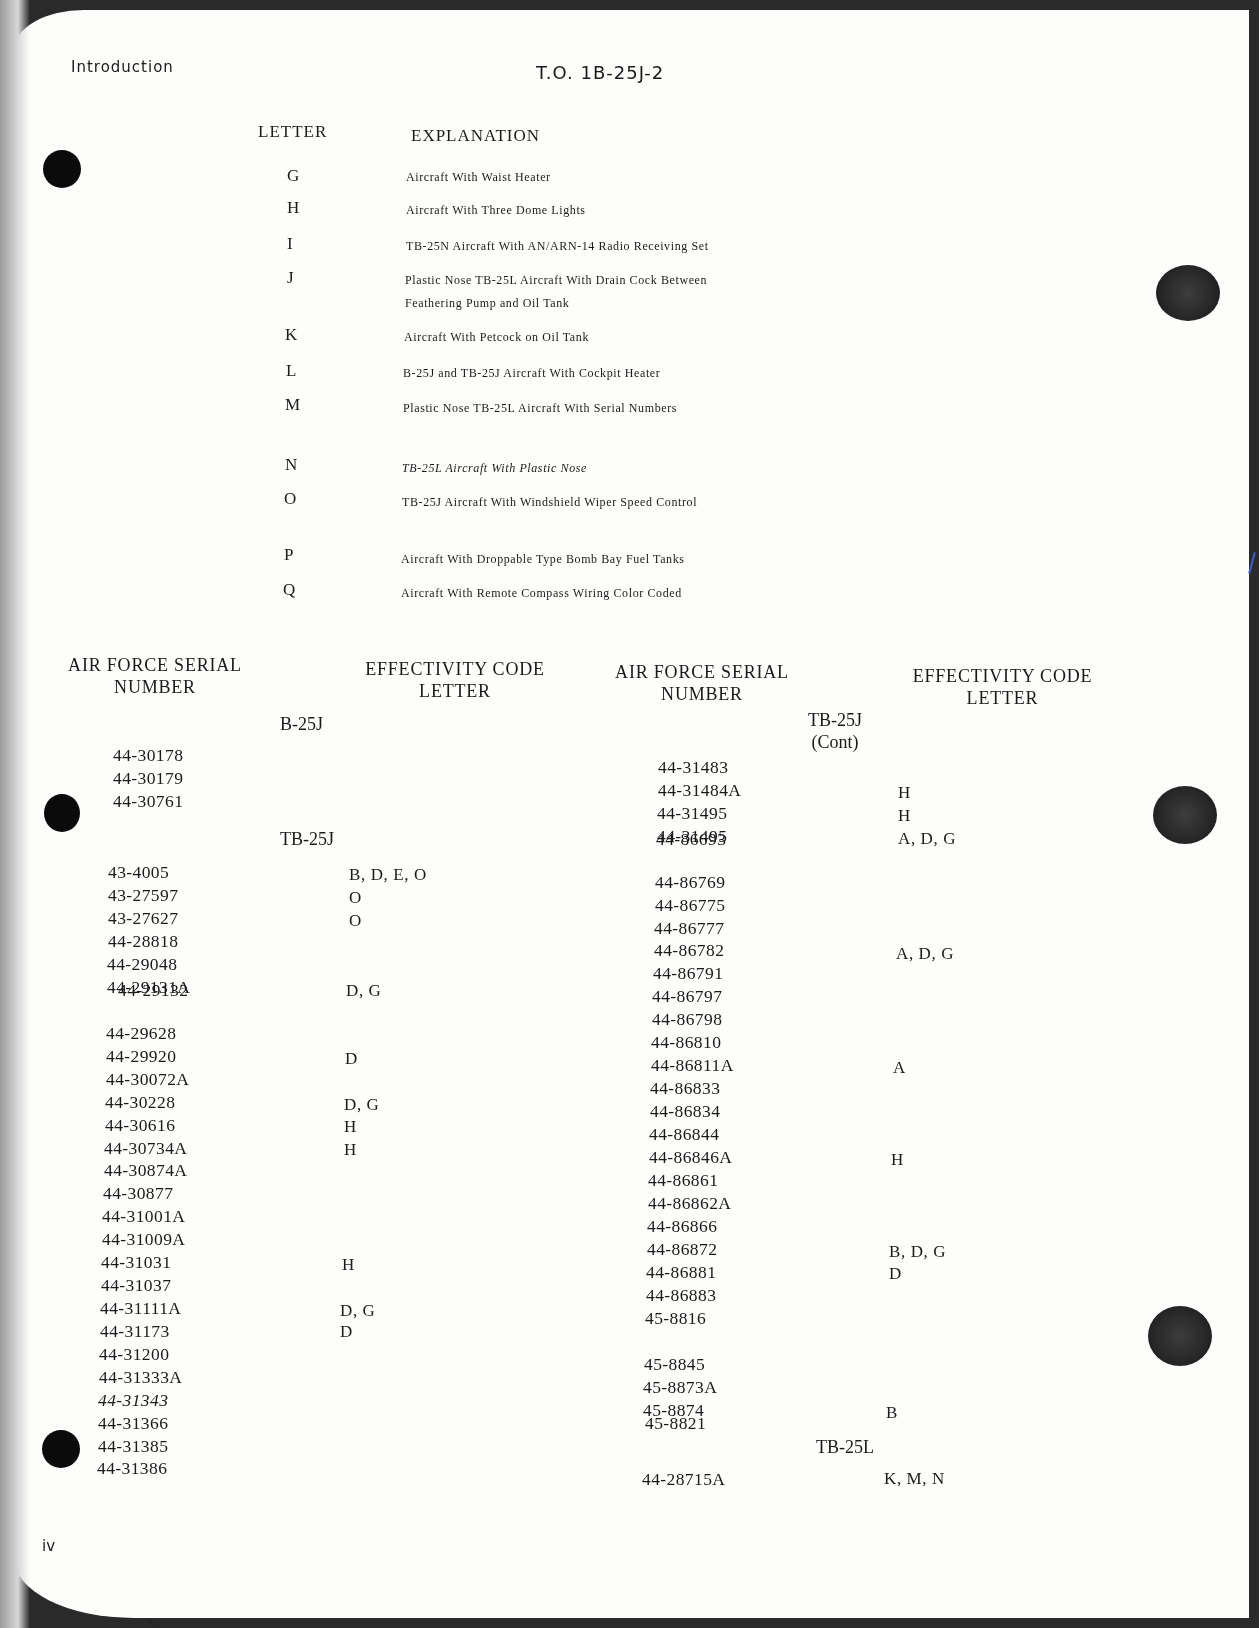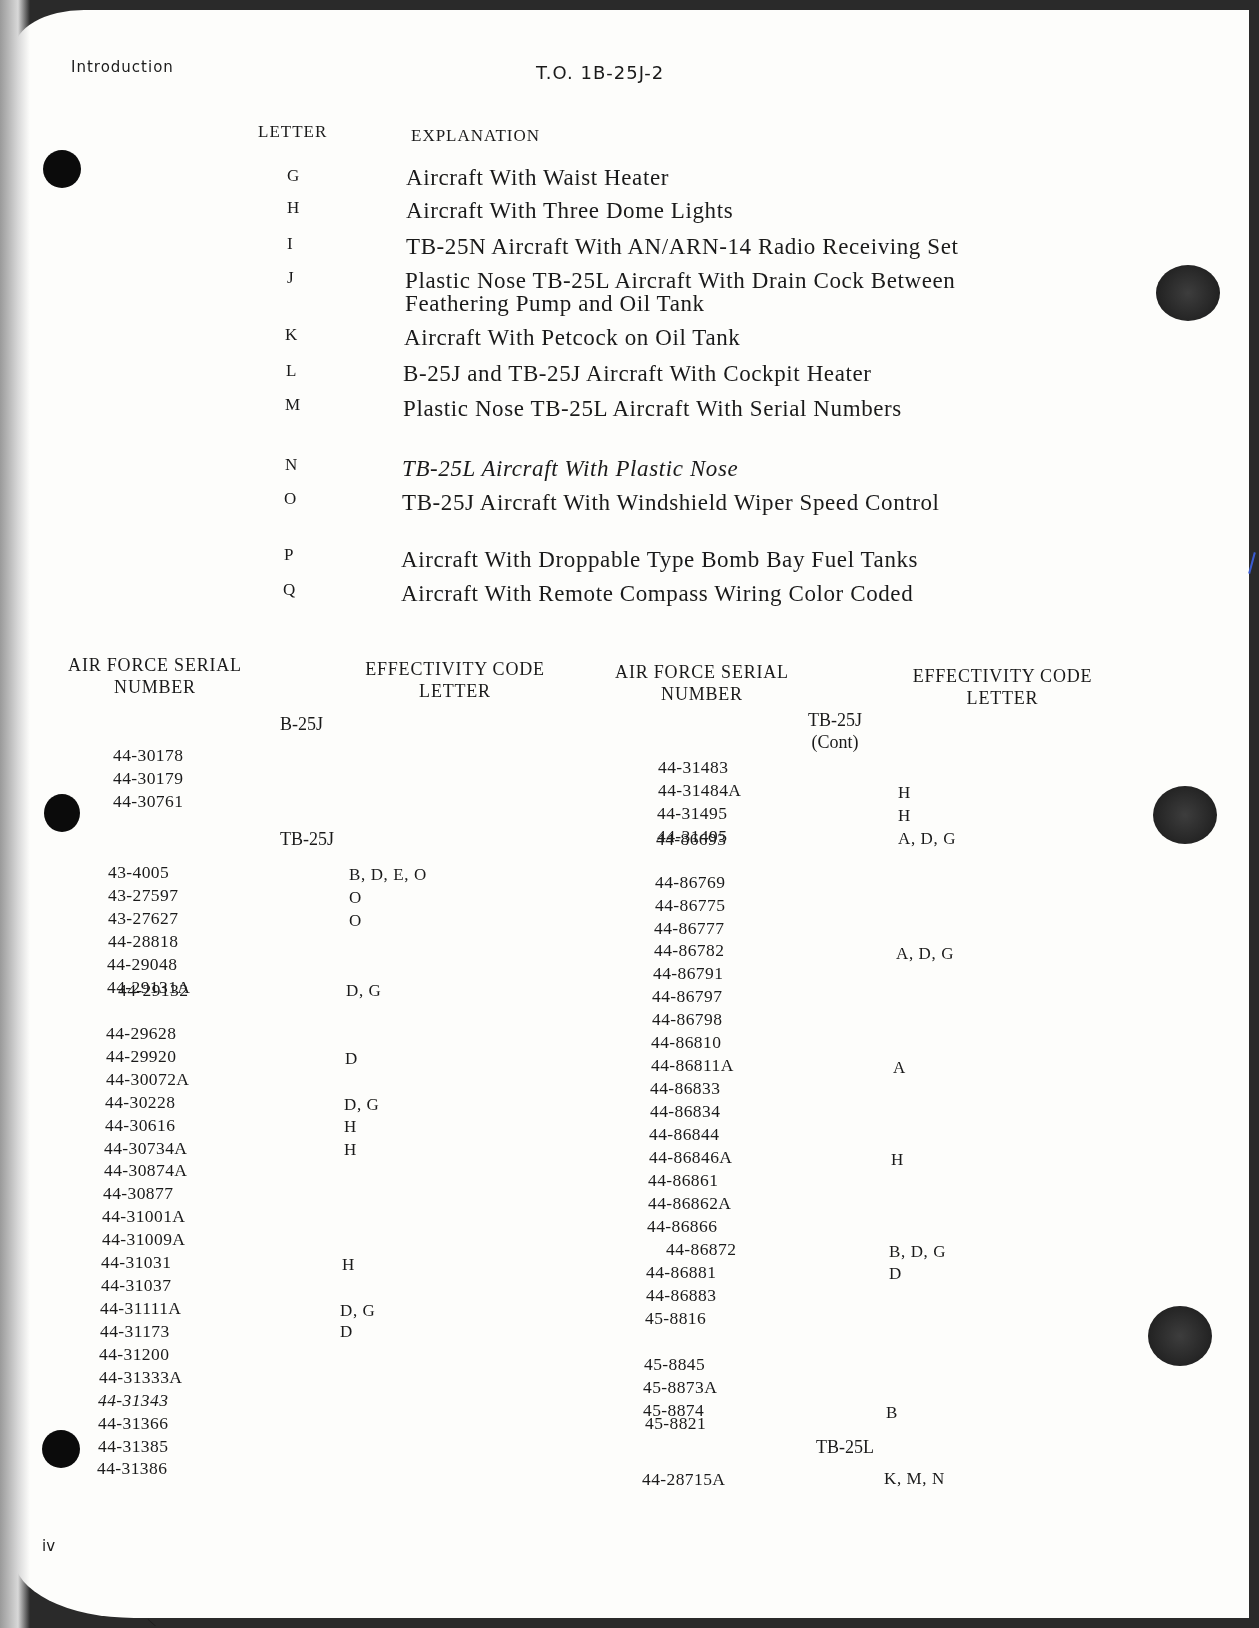--- a/index.html
+++ b/index.html
@@ -23,21 +23,21 @@
   .hole {
     position:absolute; border-radius:50%; background:#0b0b0b;
   }
   .hole.gray { background:radial-gradient(circle,#3d3d3d 0%,#232323 70%,#151515 100%); }
   .abs { position:absolute; white-space:nowrap; }
   .sans { font-family:"DejaVu Sans","Liberation Sans",sans-serif; }
   .hdr-left { left:71px; top:58px; font-size:15px; letter-spacing:1px; }
   .hdr-right { left:536px; top:62px; font-size:18px; letter-spacing:1px; }
   .lhdr { font-size:17px; letter-spacing:1px; }
   .code { font-size:17px; }
-  .expl { font-size:23px; letter-spacing:0.6px; line-height:23px; }
+  .expl { font-size:12px; letter-spacing:0.6px; line-height:23px; }
   .colhdr { font-size:18px; letter-spacing:0.8px; text-align:center; line-height:22px; }
   .group { font-size:18px; text-align:center; line-height:22px; }
   .serial { font-size:17.5px; letter-spacing:0.4px; }
   .eff { font-size:17px; letter-spacing:0.6px; }
   .pageno { left:42px; top:1537px; font-size:15px; }
   .tick { left:150px; top:1615px; font-size:14px; transform:rotate(-30deg); }
   .blue-mark { left:1251px; top:552px; width:2px; height:22px; background:#3a5bd0; transform:rotate(15deg); }
 </style>
 </head>
 <body>
@@ -213,21 +213,21 @@
     <div class="abs serial" style="left:651px;top:1055px;">44-86811A</div>
     <div class="abs eff" style="left:893px;top:1058px;">A</div>
     <div class="abs serial" style="left:650px;top:1078px;">44-86833</div>
     <div class="abs serial" style="left:650px;top:1101px;">44-86834</div>
     <div class="abs serial" style="left:649px;top:1124px;">44-86844</div>
     <div class="abs serial" style="left:649px;top:1147px;">44-86846A</div>
     <div class="abs eff" style="left:891px;top:1150px;">H</div>
     <div class="abs serial" style="left:648px;top:1170px;">44-86861</div>
     <div class="abs serial" style="left:648px;top:1193px;">44-86862A</div>
     <div class="abs serial" style="left:647px;top:1216px;">44-86866</div>
-    <div class="abs serial" style="left:647px;top:1239px;margin-left:19px;">44-86872</div>
+    <div class="abs serial" style="left:647px;top:1239px;">44-86872</div>
     <div class="abs eff" style="left:889px;top:1242px;">B, D, G</div>
     <div class="abs serial" style="left:646px;top:1262px;">44-86881</div>
     <div class="abs eff" style="left:889px;top:1264px;">D</div>
     <div class="abs serial" style="left:646px;top:1285px;">44-86883</div>
     <div class="abs serial" style="left:645px;top:1308px;">45-8816</div>
     <div class="abs serial" style="left:645px;top:1370px;margin-top:43px;">45-8821</div>
     <div class="abs serial" style="left:644px;top:1354px;">45-8845</div>
     <div class="abs serial" style="left:643px;top:1377px;">45-8873A</div>
     <div class="abs serial" style="left:643px;top:1400px;">45-8874</div>
     <div class="abs eff" style="left:886px;top:1403px;">B</div>

